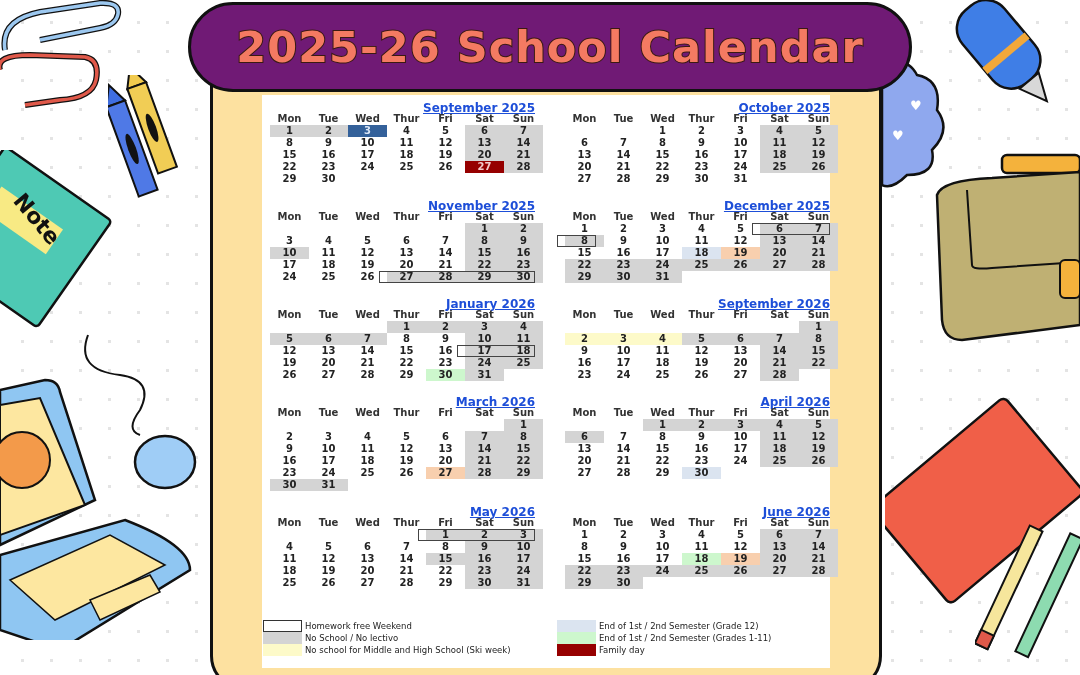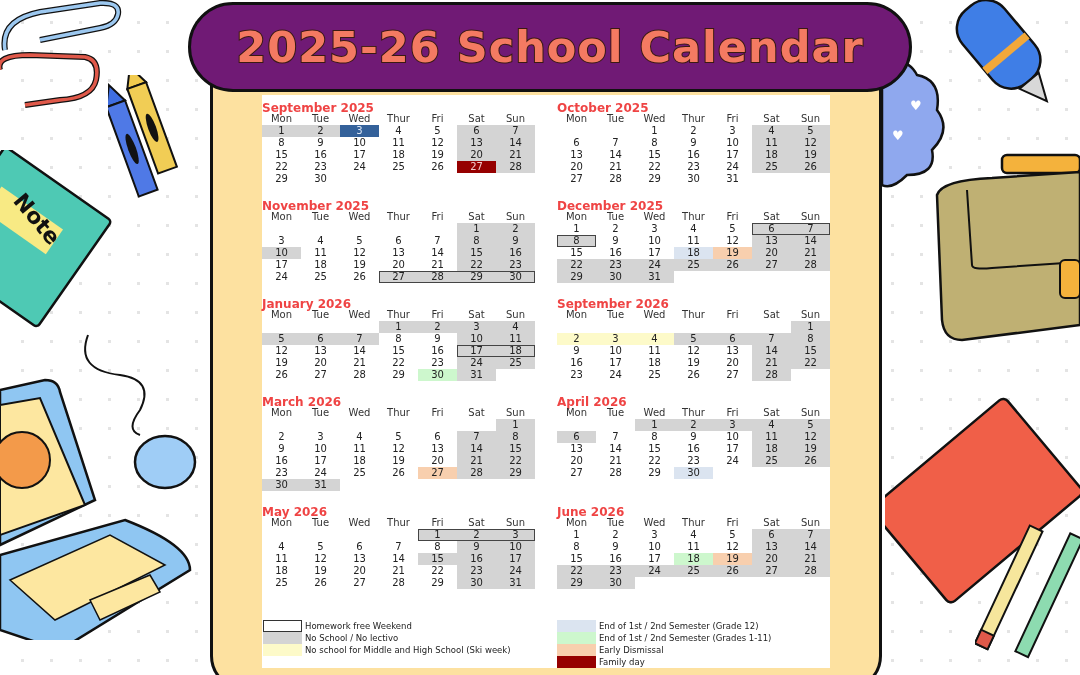--- a/index.html
+++ b/index.html
@@ -9,23 +9,23 @@
     background-image:radial-gradient(circle,#e4e4e4 1.6px,transparent 1.8px);
     background-size:29px 29px;background-position:8px 8px;}
   .panel{position:absolute;left:210px;top:40px;width:672px;height:650px;background:#fde1a0;
     border:3px solid #111;border-radius:0 0 34px 34px;box-sizing:border-box;}
   .title-pill{position:absolute;left:188px;top:2px;width:724px;height:90px;background:#701a75;
     border:3px solid #111;border-radius:46px;box-sizing:border-box;display:flex;align-items:center;justify-content:center;z-index:5;}
   .title-text{font-family:"DejaVu Sans",sans-serif;font-weight:bold;font-size:43px;color:#f47a62;
     letter-spacing:1px;-webkit-text-stroke:2px #3a1a12;paint-order:stroke fill;}
   .paper{position:absolute;left:262px;top:95px;width:568px;height:573px;background:#fff;z-index:3;}
   .month{position:absolute;width:273px;}
-  .mtitle{position:absolute;left:0;width:273px;top:0;text-align:left;font-weight:bold;font-size:12px;color:#ef4444;
-    font-family:"DejaVu Sans",sans-serif;}
-  .grid{position:absolute;left:0;top:12px;display:grid;grid-template-columns:repeat(7,39px);}
+  .mtitle{position:absolute;left:0;width:273px;top:0;text-align:right;font-weight:bold;font-size:12px;color:#1d4ed8;
+    font-family:"DejaVu Sans",sans-serif;text-decoration:underline;}
+  .grid{position:absolute;left:8px;top:12px;display:grid;grid-template-columns:repeat(7,39px);font-weight:bold;}
   .hd,.cell{height:12px;line-height:12px;text-align:center;font-size:10px;color:#222;font-family:"DejaVu Sans",sans-serif;}
   .hd{color:#333;}
   .cell.ns{background:#d4d4d4;}
   .cell.or{background:#34619a;color:#dbe6f5;}
   .cell.fam{background:#960000;color:#f3c9c9;}
   .cell.ed{background:#f8cfae;}
   .cell.g12{background:#dbe4f0;}
   .cell.g111{background:#cdf7cd;}
   .cell.ski{background:#fdfac9;}
   .box{position:absolute;border:1.5px solid #444;box-sizing:border-box;pointer-events:none;}
@@ -590,20 +590,16 @@
 <div class="legend" style="left:557px;z-index:4;" id="legend-right">
     <div class="lrow">
       <div class="sw" style="background: rgb(219, 228, 240);"></div>
       <span class="ltext">End of 1st / 2nd Semester (Grade 12)</span>
     </div>
     <div class="lrow">
       <div class="sw" style="background: rgb(205, 247, 205);"></div>
       <span class="ltext">End of 1st / 2nd Semester (Grades 1-11)</span>
     </div>
     <div class="lrow">
-      <div class="sw" style="background: rgb(248, 207, 174);"></div>
-      <span class="ltext">Early Dismissal</span>
-    </div>
-    <div class="lrow">
       <div class="sw" style="background: rgb(150, 0, 0);"></div>
       <span class="ltext">Family day</span>
     </div>
   </div>
 
 </body></html>

